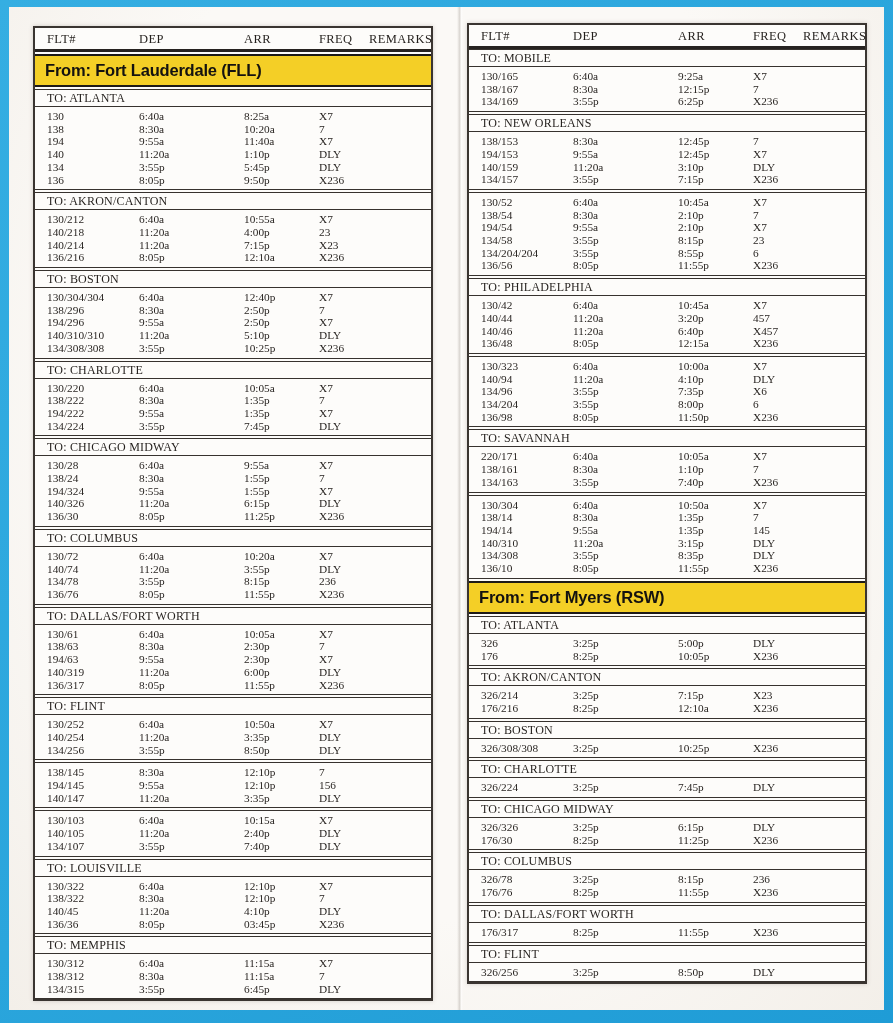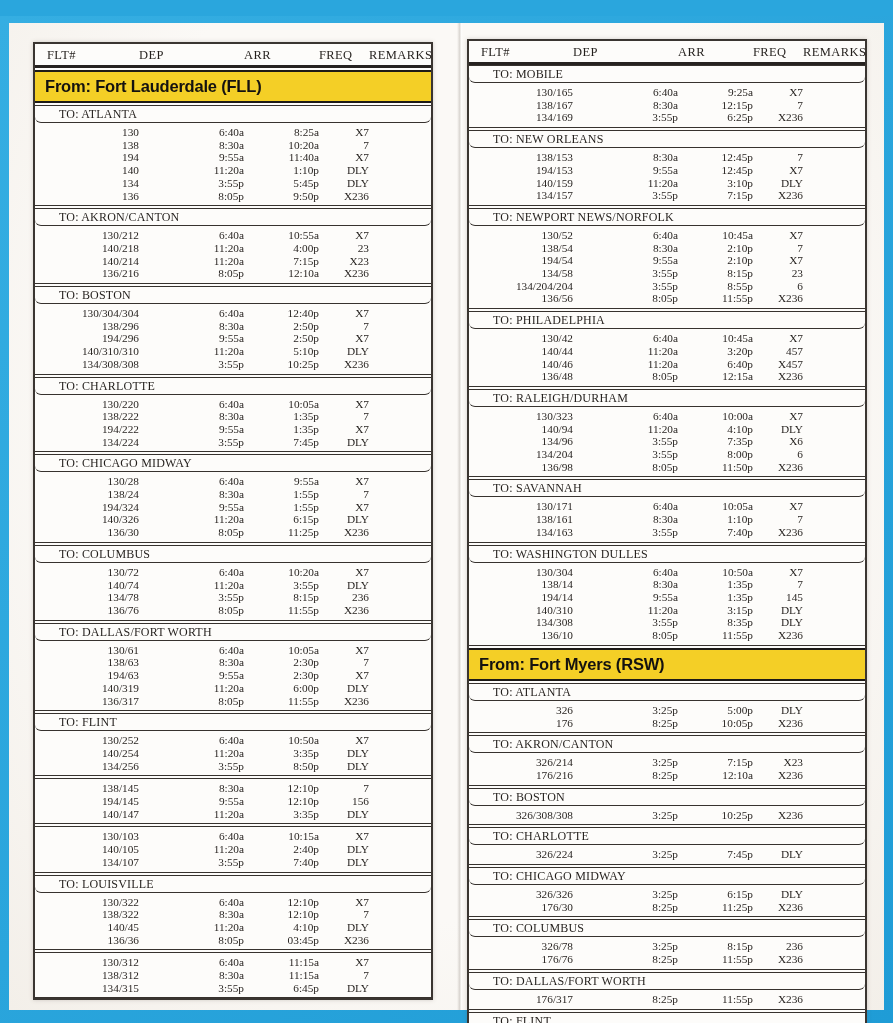--- a/index.html
+++ b/index.html
@@ -6,21 +6,20 @@
   body {
     width: 893px; height: 1023px;
     position: relative;
     font-family: "Liberation Serif", "DejaVu Serif", serif;
     background: #2aa6dd;
     overflow: hidden;
   }
   .scan-frame {
     position: absolute; inset: 0;
     background: linear-gradient(135deg, #35aee2, #1f9cd6);
-    margin-top: 16px;
   }
   .paper {
     position: absolute; left: 9px; top: 7px; right: 9px; bottom: 13px;
     background: radial-gradient(ellipse at 50% 40%, #fbf9f6 60%, #f3efe9 100%);
   }
   .fold-line {
     position: absolute; top: 0; bottom: 0; left: 448px; width: 6px;
     background: linear-gradient(90deg, rgba(120,110,100,0) 0%, rgba(120,110,100,0.25) 45%, rgba(255,255,255,0.6) 70%, rgba(120,110,100,0) 100%);
   }
   .timetable {
@@ -59,28 +58,27 @@
     letter-spacing: -0.2px;
     color: #141210;
   }
   .dest-section {
     border-top: 1px solid #37322e;
     border-bottom: 1px solid #37322e;
   }
   .dest-section + .dest-section { margin-top: 2px; }
   .origin-banner + .dest-section { margin-top: 0; }
   .dest-header {
-    padding: 1px 4px 1px 24px;
+    padding: 1px 4px 1px 12px;
     border-bottom: 1px solid #37322e;
     font-size: 12px;
     line-height: 14px;
     letter-spacing: 0.2px;
-    border-radius: 6px;
-  }
-  .rows { padding: 3px 0 3px; text-align: right; }
+  }
+  .rows { padding: 3px 0 3px; }
   .flight-row {
     display: grid;
     grid-template-columns: 92px 105px 75px 50px 1fr;
     padding-left: 12px;
     font-size: 11.3px;
     line-height: 12.7px;
   }
   .cell { white-space: nowrap; }
 </style>
 </head>
@@ -470,20 +468,21 @@
             <div class="flight-row">
               <span class="cell">136/36</span>
               <span class="cell">8:05p</span>
               <span class="cell">03:45p</span>
               <span class="cell">X236</span>
               <span class="cell"></span>
             </div>
           </div>
         </div>
         <div class="dest-section">
+          <div class="dest-header">TO: MEMPHIS</div>
           <div class="rows">
             <div class="flight-row">
               <span class="cell">130/312</span>
               <span class="cell">6:40a</span>
               <span class="cell">11:15a</span>
               <span class="cell">X7</span>
               <span class="cell"></span>
             </div>
             <div class="flight-row">
               <span class="cell">138/312</span>
@@ -566,21 +565,20 @@
             <div class="flight-row">
               <span class="cell">134/157</span>
               <span class="cell">3:55p</span>
               <span class="cell">7:15p</span>
               <span class="cell">X236</span>
               <span class="cell"></span>
             </div>
           </div>
         </div>
         <div class="dest-section">
-          <div class="dest-header">TO: NEWPORT NEWS/NORFOLK</div>
           <div class="rows">
             <div class="flight-row">
               <span class="cell">130/52</span>
               <span class="cell">6:40a</span>
               <span class="cell">10:45a</span>
               <span class="cell">X7</span>
               <span class="cell"></span>
             </div>
             <div class="flight-row">
               <span class="cell">138/54</span>
@@ -646,21 +644,20 @@
             <div class="flight-row">
               <span class="cell">136/48</span>
               <span class="cell">8:05p</span>
               <span class="cell">12:15a</span>
               <span class="cell">X236</span>
               <span class="cell"></span>
             </div>
           </div>
         </div>
         <div class="dest-section">
-          <div class="dest-header">TO: RALEIGH/DURHAM</div>
           <div class="rows">
             <div class="flight-row">
               <span class="cell">130/323</span>
               <span class="cell">6:40a</span>
               <span class="cell">10:00a</span>
               <span class="cell">X7</span>
               <span class="cell"></span>
             </div>
             <div class="flight-row">
               <span class="cell">140/94</span>
@@ -689,21 +686,21 @@
               <span class="cell">11:50p</span>
               <span class="cell">X236</span>
               <span class="cell"></span>
             </div>
           </div>
         </div>
         <div class="dest-section">
           <div class="dest-header">TO: SAVANNAH</div>
           <div class="rows">
             <div class="flight-row">
-              <span class="cell">130/171</span>
+              <span class="cell">220/171</span>
               <span class="cell">6:40a</span>
               <span class="cell">10:05a</span>
               <span class="cell">X7</span>
               <span class="cell"></span>
             </div>
             <div class="flight-row">
               <span class="cell">138/161</span>
               <span class="cell">8:30a</span>
               <span class="cell">1:10p</span>
               <span class="cell">7</span>
@@ -712,21 +709,20 @@
             <div class="flight-row">
               <span class="cell">134/163</span>
               <span class="cell">3:55p</span>
               <span class="cell">7:40p</span>
               <span class="cell">X236</span>
               <span class="cell"></span>
             </div>
           </div>
         </div>
         <div class="dest-section">
-          <div class="dest-header">TO: WASHINGTON DULLES</div>
           <div class="rows">
             <div class="flight-row">
               <span class="cell">130/304</span>
               <span class="cell">6:40a</span>
               <span class="cell">10:50a</span>
               <span class="cell">X7</span>
               <span class="cell"></span>
             </div>
             <div class="flight-row">
               <span class="cell">138/14</span>

